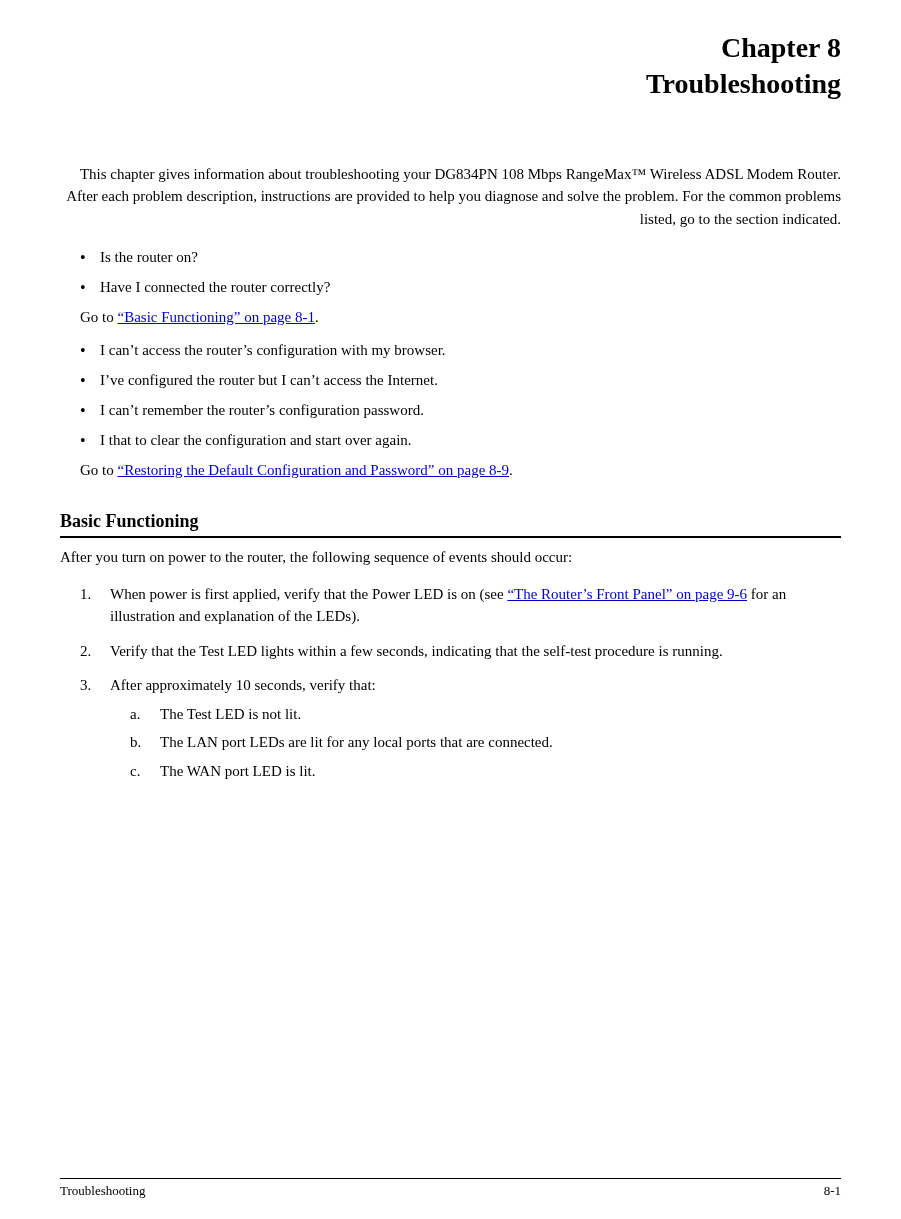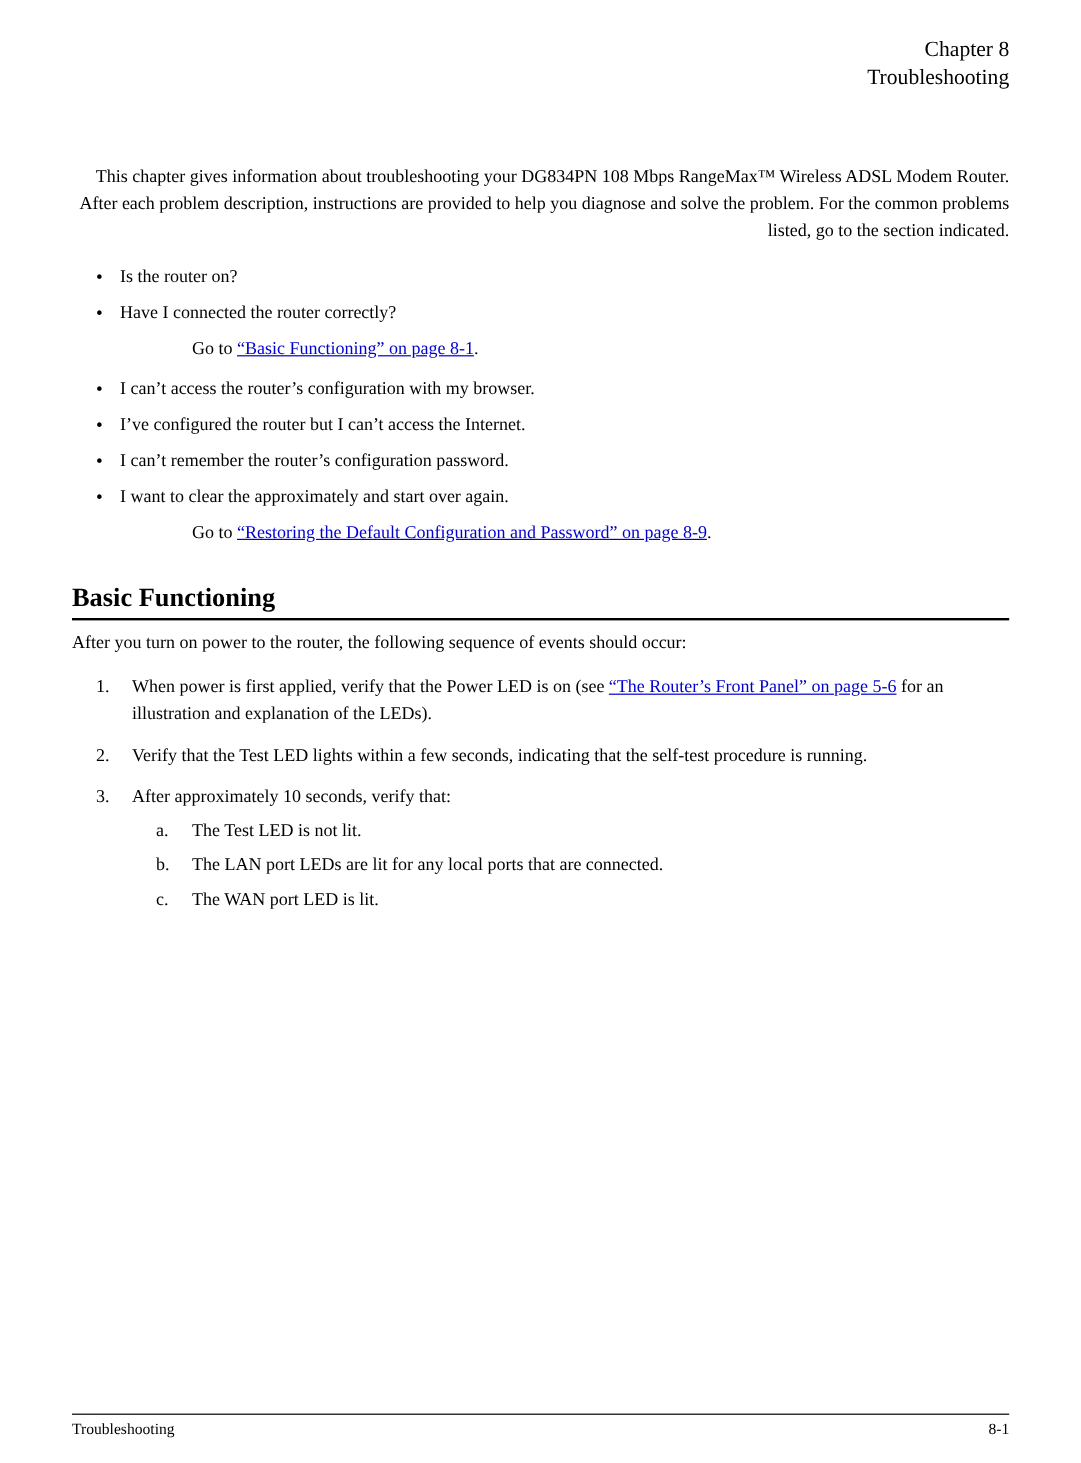--- a/index.html
+++ b/index.html
@@ -25,22 +25,22 @@
       position: relative;
     }
 
     .chapter-header {
       text-align: right;
       margin-bottom: 60px;
       margin-top: 10px;
     }
 
     .chapter-title {
-      font-size: 18px;
-      font-weight: normal;
+      font-size: 28px;
+      font-weight: bold;
       line-height: 1.3;
     }
 
     .intro-paragraph {
       margin-bottom: 16px;
       line-height: 1.5;
       text-align: right;
     }
 
     .bullet-list {
@@ -58,38 +58,37 @@
     .bullet-dot {
       min-width: 20px;
       font-size: 16px;
     }
 
     .bullet-text {
       flex: 1;
     }
 
     .goto-line {
-      margin-left: 80px;
       margin-bottom: 10px;
       line-height: 1.5;
     }
 
     .link-text {
       color: #0000cc;
     }
 
     .section-heading-container {
       margin-top: 30px;
       margin-bottom: 0px;
       border-bottom: 2px solid #000000;
       padding-bottom: 4px;
     }
 
     .section-heading {
-      font-size: 22px;
+      font-size: 18px;
       font-weight: bold;
     }
 
     .section-content {
       margin-top: 8px;
     }
 
     .section-paragraph {
       margin-bottom: 14px;
       line-height: 1.5;
@@ -196,40 +195,40 @@
       <span class="bullet-text">I’ve configured the router but I can’t access the Internet.</span>
     </div>
 
     <div class="bullet-item">
       <span class="bullet-dot">•</span>
       <span class="bullet-text">I can’t remember the router’s configuration password.</span>
     </div>
 
     <div class="bullet-item">
       <span class="bullet-dot">•</span>
-      <span class="bullet-text">I want to clear the approximately and start over again.</span>
+      <span class="bullet-text">I that to clear the configuration and start over again.</span>
     </div>
     <div class="goto-line">
       Go to <a class="link-text" href="#">“Restoring the Default Configuration and Password” on page 8-9</a>.
     </div>
 
   </div>
 
   <div class="section-heading-container">
     <span class="section-heading">Basic Functioning</span>
   </div>
 
   <div class="section-content">
     <p class="section-paragraph">After you turn on power to the router, the following sequence of events should occur:</p>
 
     <div class="numbered-list">
 
       <div class="numbered-item">
         <span class="numbered-dot">1.</span>
-        <span class="numbered-text">When power is first applied, verify that the Power LED is on (see <a class="link-text" href="#">“The Router’s Front Panel” on page 5-6</a> for an illustration and explanation of the LEDs).</span>
+        <span class="numbered-text">When power is first applied, verify that the Power LED is on (see <a class="link-text" href="#">“The Router’s Front Panel” on page 9-6</a> for an illustration and explanation of the LEDs).</span>
       </div>
 
       <div class="numbered-item">
         <span class="numbered-dot">2.</span>
         <span class="numbered-text">Verify that the Test LED lights within a few seconds, indicating that the self-test procedure is running.</span>
       </div>
 
       <div class="numbered-item">
         <span class="numbered-dot">3.</span>
         <div class="numbered-text">

